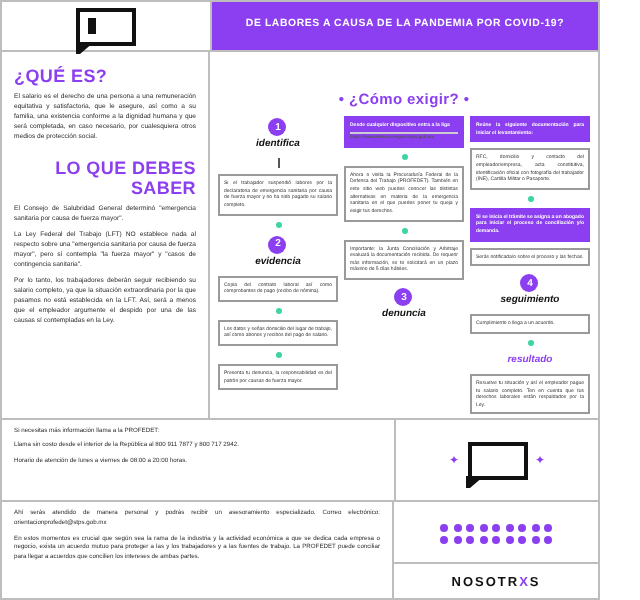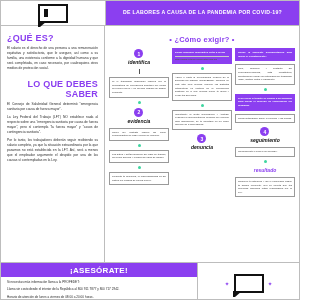--- a/index.html
+++ b/index.html
@@ -23,24 +23,24 @@
           border-right:7px solid transparent;border-bottom:0;
           width:0;height:0;}
   .bubble-dot{position:absolute;left:4px;top:3px;width:4px;height:8px;
           background:#111;}
   .headline{flex:1;background:#8B3FF0;color:#fff;display:flex;align-items:center;
             justify-content:center;text-align:center;font-weight:bold;
             font-size:5.2px;letter-spacing:.3px;line-height:1.15;padding:0 4px;
             box-sizing:border-box;}
 
   
-  .main{display:flex;height:236px;}
+  .main{display:flex;height:183px;}
   .col-left{width:104px;border-right:1px solid #bdbdbd;padding:5px 6px 0 6px;
             box-sizing:border-box;}
-  .col-right{flex:1;padding:8px 4px 0 4px;box-sizing:border-box;position:relative;}
+  .col-right{flex:1;padding:18px 4px 0 4px;box-sizing:border-box;position:relative;}
 
   .h-sec{color:#8B3FF0;font-weight:bold;font-size:9px;letter-spacing:.2px;
          margin:2px 0 3px 0;}
   .h-sec.second{margin-top:8px;text-align:right;}
   .body-txt{font-size:3.3px;line-height:1.5;text-align:justify;color:#2b2b2b;
             margin:0 0 3.5px 0;}
 
   
   .flow-title{color:#8B3FF0;font-weight:bold;font-size:7.5px;text-align:center;
               margin:1px 0 4px 0;letter-spacing:.2px;}
@@ -176,21 +176,20 @@
           </div>
           <div class="card">Resuelve tu situación y así el empleador pague tu salario completo. Ten en cuenta que tus derechos laborales están respaldados por la Ley.</div>
         </div>
 
       </div>
     </div>
   </div>
 
   <div class="lower">
     <div class="lower-left">
-      <div class="band">¡ASESÓRATE!</div>
       <div class="lower-txt">
         <p>Si necesitas más información llama a la PROFEDET:</p>
         <p>Llama sin costo desde el interior de la República al 800 911 7877 y 800 717 2942.</p>
         <p>Horario de atención de lunes a viernes de 08:00 a 20:00 horas.</p>
       </div>
     </div>
     <div class="lower-right">
       <span class="spark">✦</span>
       <div class="bubble"></div>
       <span class="spark">✦</span>

